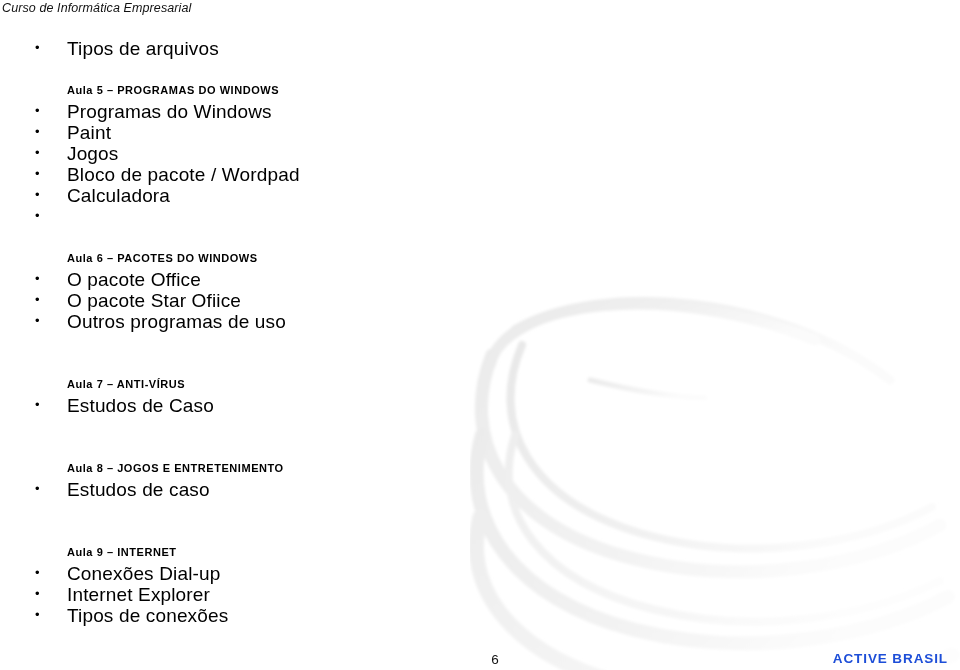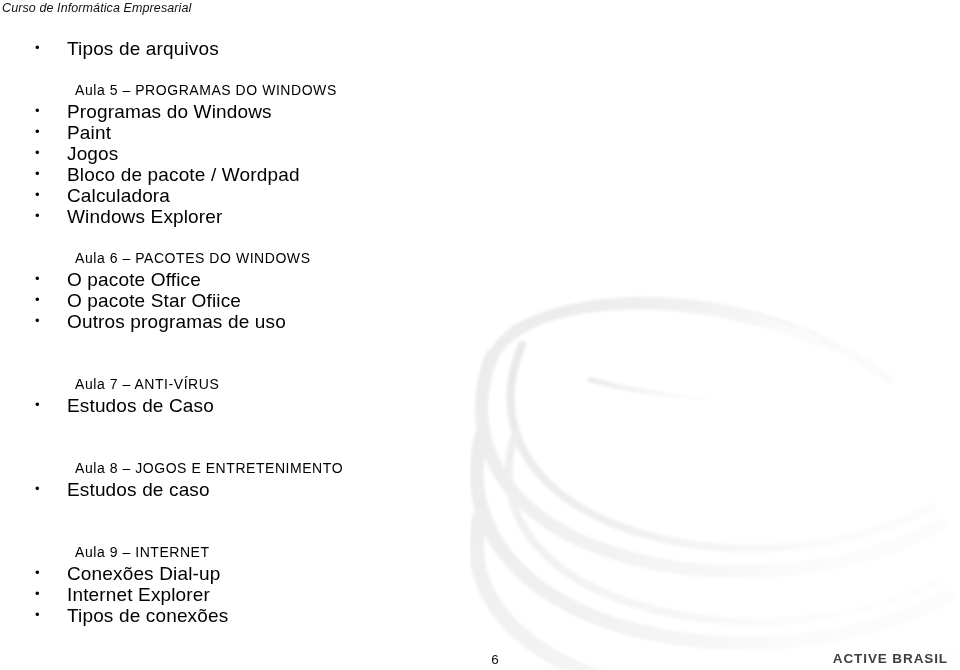--- a/index.html
+++ b/index.html
@@ -75,24 +75,23 @@
     left: 67px;
     top: 0;
     font-size: 19px;
     letter-spacing: 0.15px;
   }
 
   .line.heading {
     height: 21px;
   }
   .line.heading .txt {
-    font-weight: normal;
-    font-size: 14px;
+    font-weight: bold;
+    font-size: 11px;
     letter-spacing: 0.55px;
-    margin-left: 8px;
   }
 
   
   .gap {
     height: 21px;
   }
 
   
   .page-number {
     position: absolute;
@@ -104,21 +103,21 @@
     color: #111111;
     z-index: 2;
   }
   .brand {
     position: absolute;
     right: 12px;
     top: 651px;
     font-size: 13.5px;
     font-weight: bold;
     letter-spacing: 0.9px;
-    color: #404040;
+    color: #1d4ed8;
     z-index: 2;
   }
 </style>
 </head>
 <body>
 
 <div class="page">
 
   <div class="watermark">
     <svg viewBox="0 0 500 390" width="500" height="390" aria-hidden="true">
@@ -187,21 +186,20 @@
       <div class="line">
         <span class="bullet">•</span>
         <span class="txt">Bloco de pacote / Wordpad</span>
       </div>
       <div class="line">
         <span class="bullet">•</span>
         <span class="txt">Calculadora</span>
       </div>
       <div class="line">
         <span class="bullet">•</span>
-        <span class="txt">Windows Explorer</span>
       </div>
       <div class="gap"></div>
       <div class="line heading">
         <span class="txt">Aula 6 – PACOTES DO WINDOWS</span>
       </div>
       <div class="line">
         <span class="bullet">•</span>
         <span class="txt">O pacote Office</span>
       </div>
       <div class="line">

